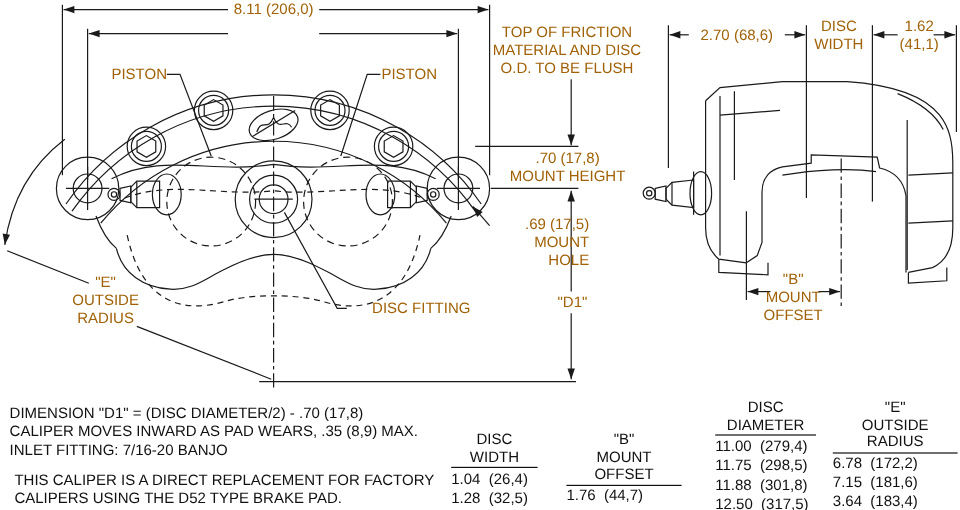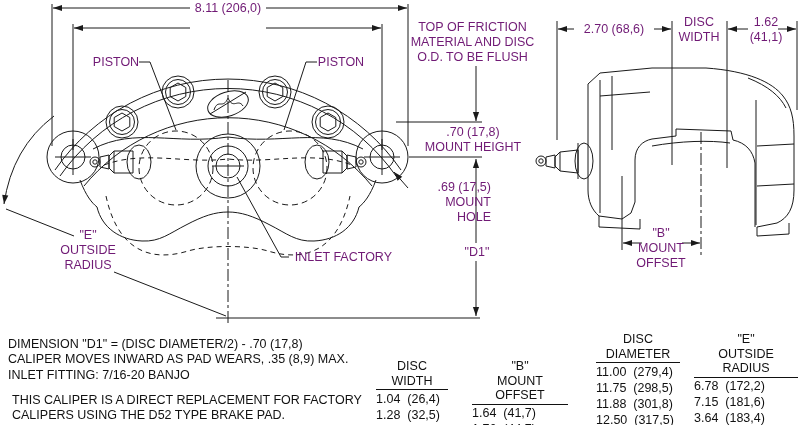--- a/index.html
+++ b/index.html
@@ -1,19 +1,19 @@
 <!DOCTYPE html>
 <html><head>
 <meta charset="utf-8">
 <style>
   html,body{margin:0;padding:0;background:#fff;}
   #stage{position:relative;width:800px;height:425px;background:#fff;overflow:hidden;
          font-family:"Liberation Sans",sans-serif;}
   #draw{position:absolute;left:0;top:0;}
-  .lbl{position:absolute;font:12.5px/15px "Liberation Sans",sans-serif;color:#701a75;
+  .lbl{position:absolute;font:12.5px/15px "Liberation Sans",sans-serif;color:#a16207;
        text-align:center;white-space:pre-line;}
   .lbl.left{text-align:right;}
   .lbl.right{text-align:right;}
   .notes{position:absolute;font:12.5px/15.3px "Liberation Sans",sans-serif;color:#111;
          white-space:pre-line;}
   .dtable{position:absolute;display:flex;font:12.5px/14.5px "Liberation Sans",sans-serif;color:#111;}
   .dcol{display:flex;flex-direction:column;}
   .dhead{text-align:center;border-bottom:1.3px solid #111;padding-bottom:1px;white-space:pre-line;}
   .dcell{text-align:left;white-space:pre;margin-top:1.5px;}
 </style>
@@ -220,21 +220,21 @@
 O.D. TO BE FLUSH</div>
   <div class="lbl" style="left:408px;top:125px;width:130px;">.70 (17,8)
 MOUNT HEIGHT</div>
   <div class="lbl left" style="left:411px;top:180px;width:80px;">.69 (17,5)
 MOUNT
 HOLE</div>
   <div class="lbl" style="left:457px;top:245px;width:40px;">"D1"</div>
   <div class="lbl" style="left:52px;top:228px;width:72px;">"E"
 OUTSIDE
 RADIUS</div>
-  <div class="lbl left" style="left:292px;top:250px;width:100px;">INLET FACTORY</div>
+  <div class="lbl left" style="left:292px;top:250px;width:100px;">DISC FITTING</div>
 
   <div class="lbl" style="left:574px;top:22px;width:80px;background:#fff;">2.70 (68,6)</div>
   <div class="lbl" style="left:674px;top:15px;width:50px;">DISC
 WIDTH</div>
   <div class="lbl" style="left:744px;top:15px;width:44px;">1.62
 (41,1)</div>
   <div class="lbl" style="left:632px;top:226px;width:58px;">"B"
 MOUNT
 OFFSET</div>
 
@@ -247,21 +247,20 @@
   <div class="dtable" style="left:376px;top:359px;">
     <div class="dcol" style="width:72px;margin-right:24px;">
       <div class="dhead">DISC
 WIDTH</div>
       <div class="dcell">1.04  (26,4)</div>
       <div class="dcell">1.28  (32,5)</div>
     </div>
     <div class="dcol" style="width:96px;">
       <div class="dhead">"B"
 MOUNT OFFSET</div>
-      <div class="dcell">1.64  (41,7)</div>
       <div class="dcell">1.76  (44,7)</div>
     </div>
   </div>
 
   <div class="dtable" style="left:596px;top:332px;">
     <div class="dcol" style="width:84px;margin-right:14px;">
       <div class="dhead">DISC
 DIAMETER</div>
       <div class="dcell">11.00  (279,4)</div>
       <div class="dcell">11.75  (298,5)</div>

